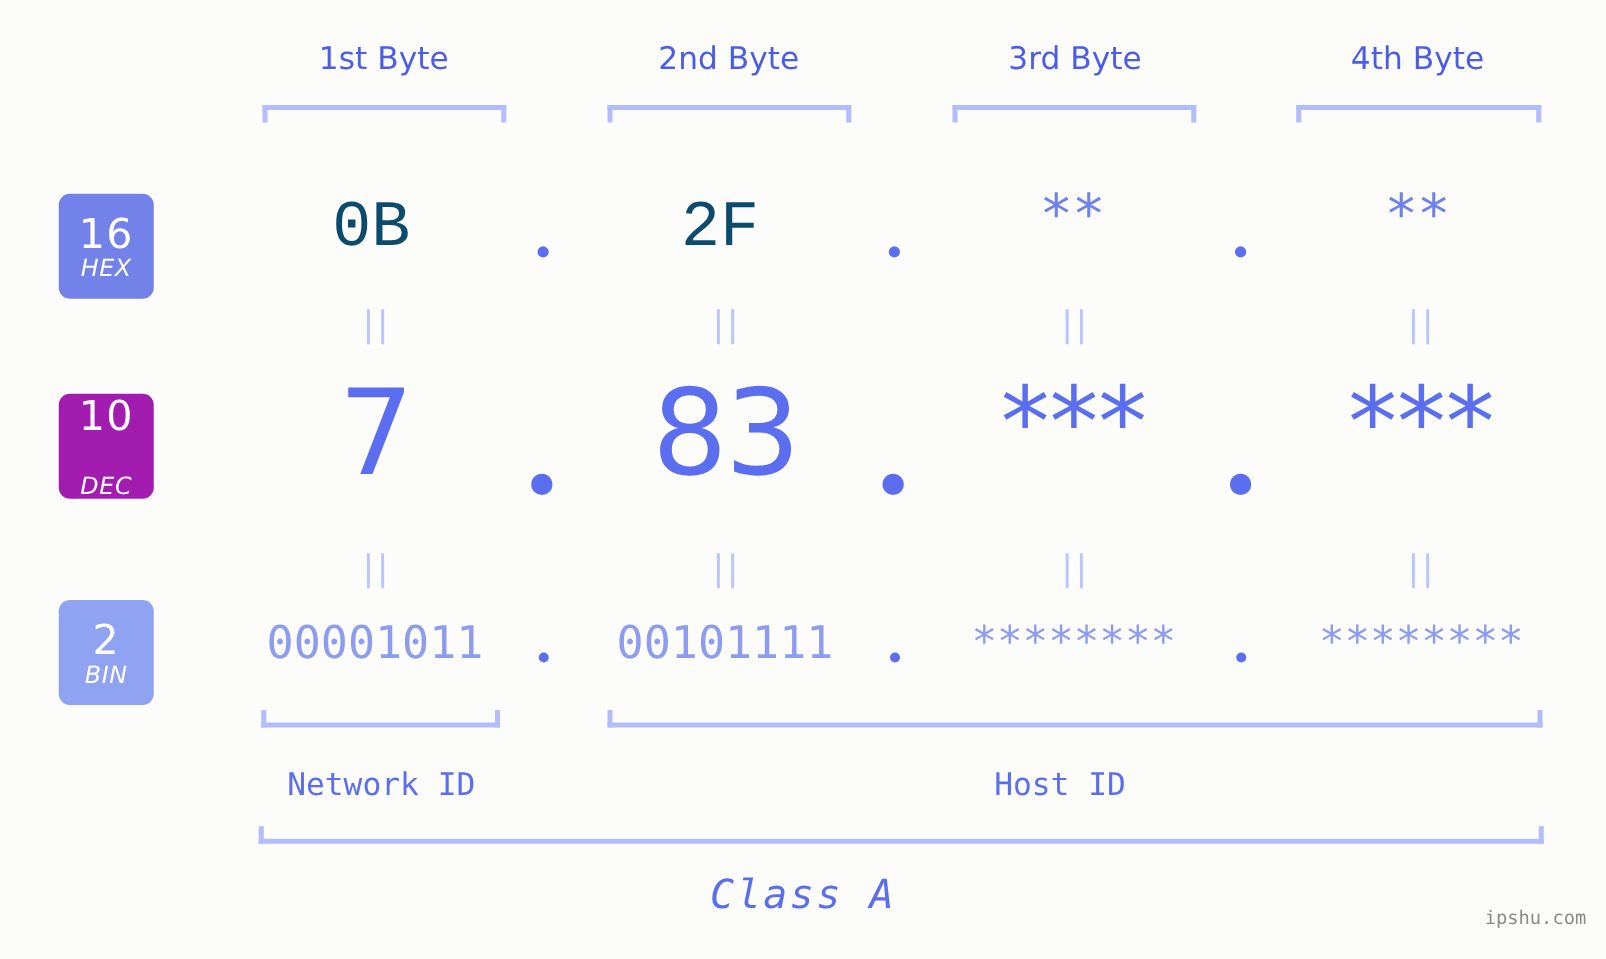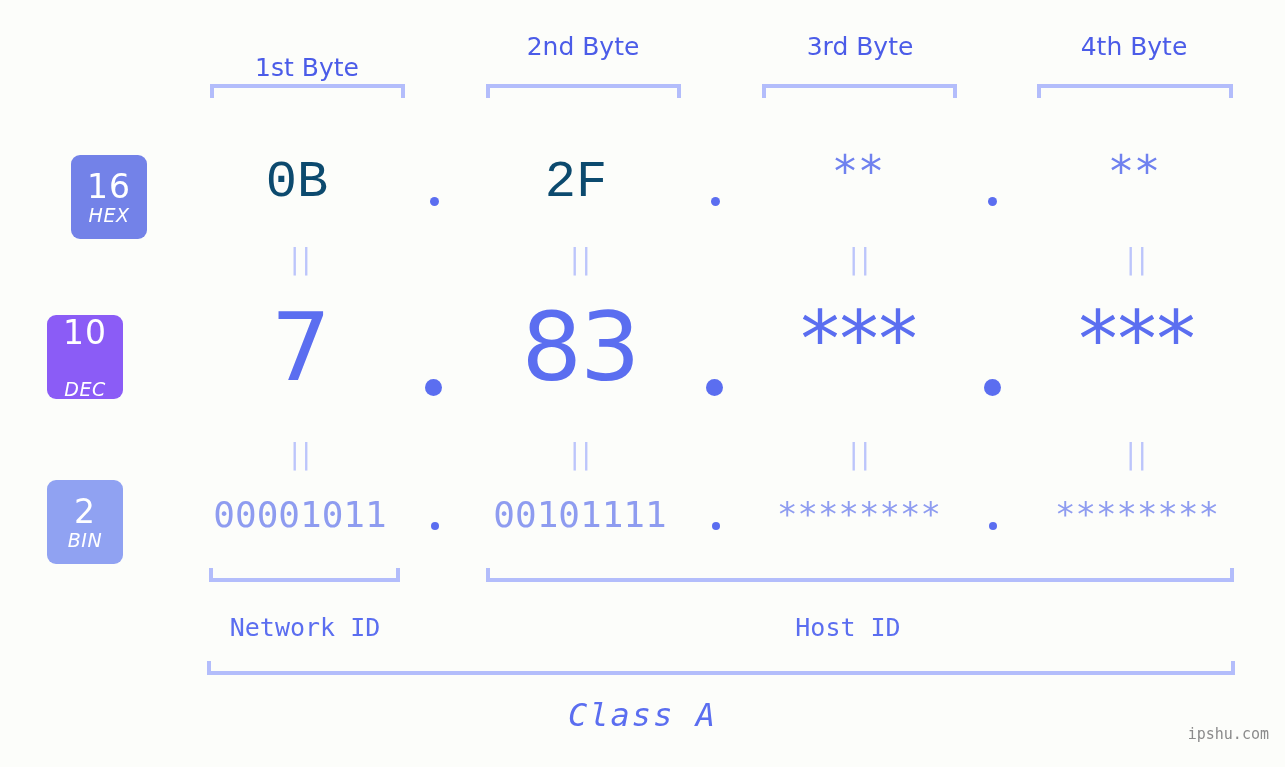--- a/index.html
+++ b/index.html
@@ -59,22 +59,22 @@
     font-weight:400;
     letter-spacing:1px;
   }
   .badge .name {
     font-size:19px;
     font-weight:400;
     margin-top:3px;
     letter-spacing:0.5px;
     font-style:italic;
   }
-  .badge-hex { background:#7382e8; top:155px;margin-left:24px; }
-  .badge-dec { background:#8b5cf6; top:315px;gap:28px; }
+  .badge-hex { background:#7382e8; top:155px; }
+  .badge-dec { background:#a21caf; top:315px;gap:28px; }
   .badge-bin { background:#90a2f2; top:480px; }
 
   
   .cell {
     position:absolute;
     text-align:center;
     white-space:nowrap;
   }
 
   
@@ -185,21 +185,21 @@
     font-family:"DejaVu Sans Mono", monospace;
     font-size:15px;
     color:#8b8b8b;
   }
 </style>
 </head>
 <body>
 
 <div id="stage">
 
-  <div class="byte-label" style="left:207px;margin-top:21px;">1st Byte</div>
+  <div class="byte-label" style="left:207px;">1st Byte</div>
   <div class="byte-label" style="left:483px;">2nd Byte</div>
   <div class="byte-label" style="left:760px;">3rd Byte</div>
   <div class="byte-label" style="left:1034px;">4th Byte</div>
 
   <div class="bracket" style="left:210px;  top:84px; width:195px;"></div>
   <div class="bracket" style="left:486px;  top:84px; width:195px;"></div>
   <div class="bracket" style="left:762px;  top:84px; width:195px;"></div>
   <div class="bracket" style="left:1037px; top:84px; width:196px;"></div>
 
   <div class="badge badge-hex">

